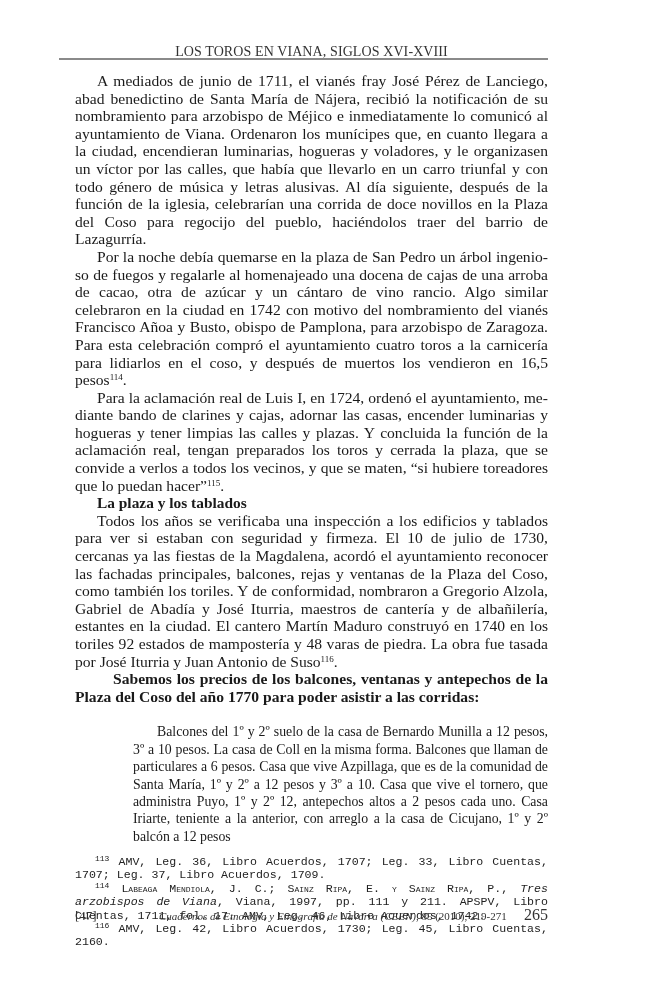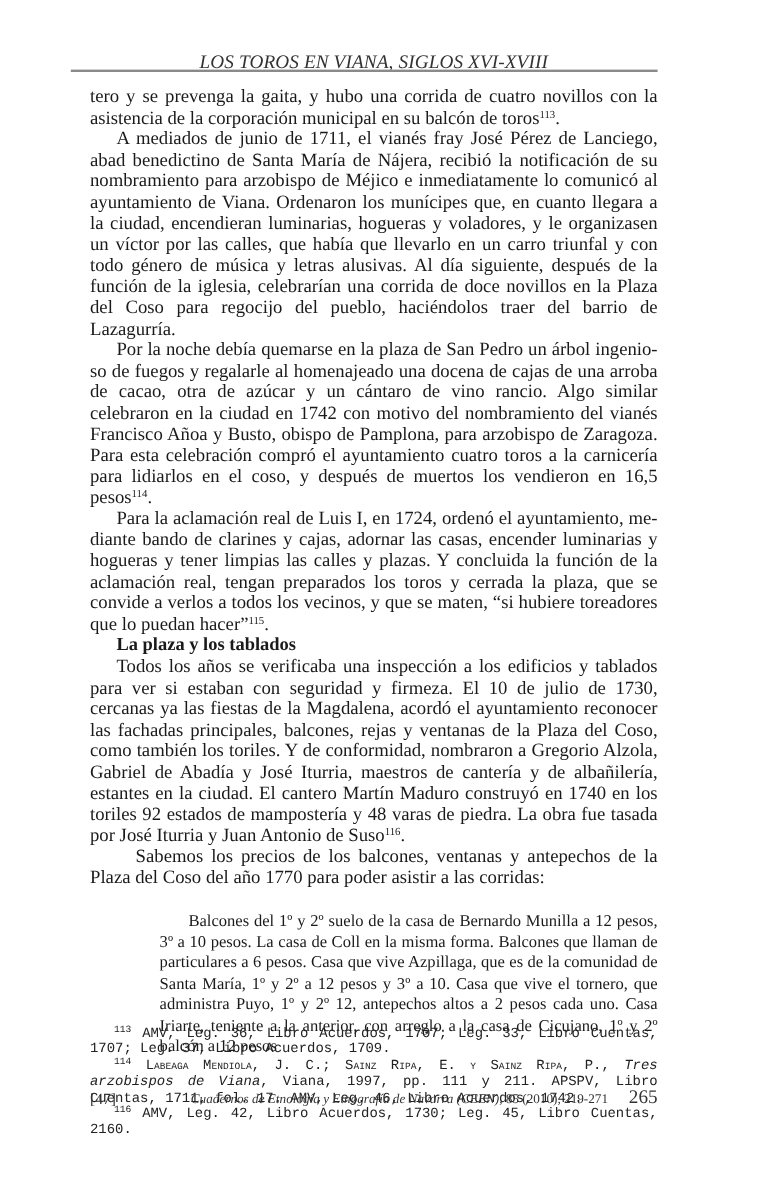--- a/index.html
+++ b/index.html
@@ -14,22 +14,21 @@
       overflow: hidden;
       font-family: "Liberation Serif", "DejaVu Serif", serif;
       color: #1a1a1a;
     }
     .running-head {
       position: absolute;
       left: 75px;
       top: 44px;
       width: 473px;
       text-align: center;
-      font-style: italic;
-      font-size: 16px;
+      font-size: 14px;
       letter-spacing: 0.1px;
       color: #333;
     }
     .head-rule {
       position: absolute;
       left: 59px;
       top: 58px;
       width: 489px;
       height: 1.5px;
       background: #8a8a8a;
@@ -46,20 +45,21 @@
     }
     .body-text p {
       margin: 0;
       text-indent: 22px;
     }
     .body-text p.noindent {
       text-indent: 0;
     }
     .body-text p.indent-wide {
       text-indent: 38px;
+      font-weight: bold;
     }
     sup {
       font-size: 9px;
       line-height: 0;
       vertical-align: 5px;
     }
     .smallcaps {
       font-variant: small-caps;
     }
     .section-heading {
@@ -127,21 +127,20 @@
       font-size: 16px;
     }
   </style>
 </head>
 <body>
 
 <div class="running-head">LOS TOROS EN VIANA, SIGLOS XVI-XVIII</div>
 <div class="head-rule"></div>
 
 <div class="body-text">
-  <p class="noindent"><span>tero y se prevenga la gaita, y hubo una corrida de cuatro novillos con la asis­tencia de la corporación municipal en su balcón de toros</span><sup>113</sup><span>.</span></p>
 
   <p>A mediados de junio de 1711, el vianés fray José Pérez de Lanciego, abad benedictino de Santa María de Nájera, recibió la notificación de su nombra­miento para arzobispo de Méjico e inmediatamente lo comunicó al ayunta­miento de Viana. Ordenaron los munícipes que, en cuanto llegara a la ciu­dad, encendieran luminarias, hogueras y voladores, y le organizasen un víc­tor por las calles, que había que llevarlo en un carro triunfal y con todo gé­nero de música y letras alusivas. Al día siguiente, después de la función de la iglesia, celebrarían una corrida de doce novillos en la Plaza del Coso para re­gocijo del pueblo, haciéndolos traer del barrio de Lazagurría.</p>
 
   <p><span>Por la noche debía quemarse en la plaza de San Pedro un árbol ingenio­so de fuegos y regalarle al homenajeado una docena de cajas de una arroba de cacao, otra de azúcar y un cántaro de vino rancio. Algo similar celebraron en la ciudad en 1742 con motivo del nombramiento del vianés Francisco Añoa y Busto, obispo de Pamplona, para arzobispo de Zaragoza. Para esta ce­lebración compró el ayuntamiento cuatro toros a la carnicería para lidiarlos en el coso, y después de muertos los vendieron en 16,5 pesos</span><sup>114</sup><span>.</span></p>
 
   <p><span>Para la aclamación real de Luis </span><span class="smallcaps">I</span><span>, en 1724, ordenó el ayuntamiento, me­diante bando de clarines y cajas, adornar las casas, encender luminarias y ho­gueras y tener limpias las calles y plazas. Y concluida la función de la aclamación real, tengan preparados los toros y cerrada la plaza, que se convide a verlos a to­dos los vecinos, y que se maten, “si hubiere toreadores que lo puedan hacer”</span><sup>115</sup><span>.</span></p>
 
   <p class="section-heading">La plaza y los tablados</p>
 
   <p><span>Todos los años se verificaba una inspección a los edificios y tablados para ver si estaban con seguridad y firmeza. El 10 de julio de 1730, cercanas ya las fiestas de la Magdalena, acordó el ayuntamiento reconocer las fachadas princi­pales, balcones, rejas y ventanas de la Plaza del Coso, como también los toriles. Y de conformidad, nombraron a Gregorio Alzola, Gabriel de Abadía y José Itu­rria, maestros de cantería y de albañilería, estantes en la ciudad. El cantero Mar­tín Maduro construyó en 1740 en los toriles 92 estados de mampostería y 48 varas de piedra. La obra fue tasada por José Iturria y Juan Antonio de Suso</span><sup>116</sup><span>.</span></p>

